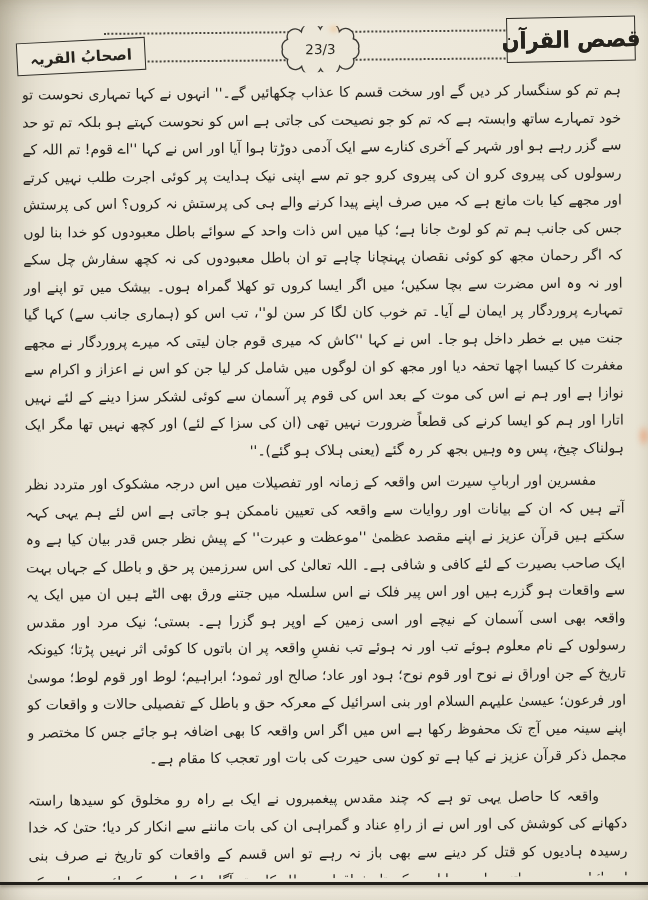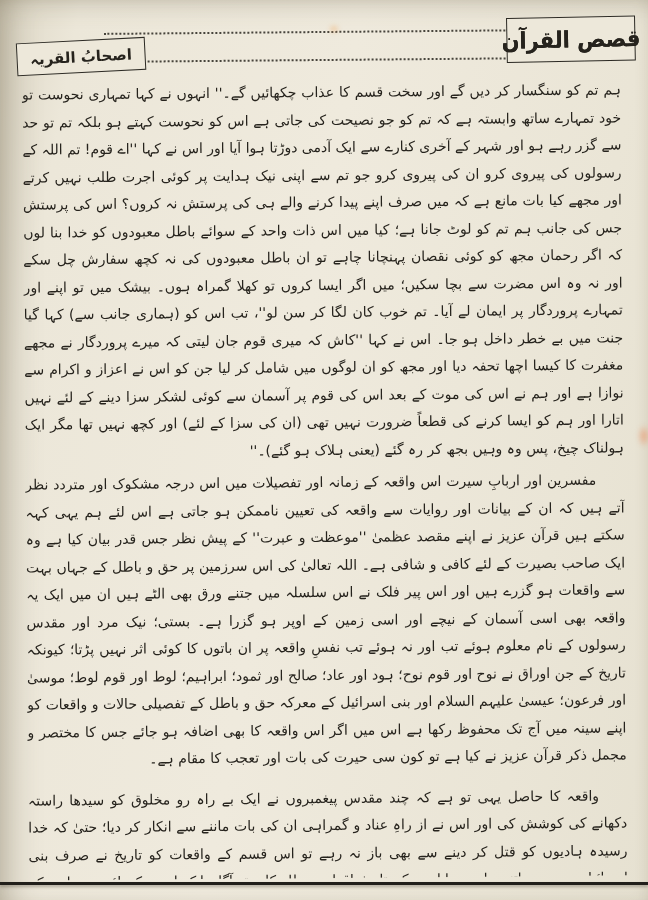--- a/index.html
+++ b/index.html
@@ -75,20 +75,26 @@
 <div class="page">
   <div class="scan-content">
 
     <div class="header">
       <div class="rule-band"></div>
 
       <div class="book-title-box">
         <span class="title-text">قصص القرآن</span>
       </div>
 
+      <div class="page-badge">
+        <svg width="84" height="46" viewBox="0 0 84 46">
+          <path d="M80,23 A8,8 0 0 1 74.9,33 A8,8 0 0 1 61,40.3 A10,10 0 0 1 42,43 A10,10 0 0 1 23,40.3 A8,8 0 0 1 9.1,33 A8,8 0 0 1 4,23 A8,8 0 0 1 9.1,13 A8,8 0 0 1 23,5.7 A10,10 0 0 1 42,3 A10,10 0 0 1 61,5.7 A8,8 0 0 1 74.9,13 A8,8 0 0 1 80,23 Z" fill="#ece7d9" stroke="#3a3833" stroke-width="1.4"></path>
+          <text x="42" y="28" text-anchor="middle" font-size="13.5" fill="#2a2822">23/3</text>
+        </svg>
+      </div>
 
       <div class="chapter-box">
         <span class="chapter-text">اصحابُ القریہ</span>
       </div>
     </div>
 
     <div class="body-text">
       <p class="body-para p1">ہم تم کو سنگسار کر دیں گے اور سخت قسم کا عذاب چکھائیں گے۔'' انہوں نے کہا تمہاری نحوست تو خود تمہارے ساتھ وابستہ ہے کہ تم کو جو نصیحت کی جاتی ہے اس کو نحوست کہتے ہو بلکہ تم تو حد سے گزر رہے ہو اور شہر کے آخری کنارے سے ایک آدمی دوڑتا ہوا آیا اور اس نے کہا ''اے قوم! تم اللہ کے رسولوں کی پیروی کرو ان کی پیروی کرو جو تم سے اپنی نیک ہدایت پر کوئی اجرت طلب نہیں کرتے اور مجھے کیا بات مانع ہے کہ میں صرف اپنے پیدا کرنے والے ہی کی پرستش نہ کروں؟ اس کی پرستش جس کی جانب ہم تم کو لوٹ جانا ہے؛ کیا میں اس ذات واحد کے سوائے باطل معبودوں کو خدا بنا لوں کہ اگر رحمان مجھ کو کوئی نقصان پہنچانا چاہے تو ان باطل معبودوں کی نہ کچھ سفارش چل سکے اور نہ وہ اس مضرت سے بچا سکیں؛ میں اگر ایسا کروں تو کھلا گمراہ ہوں۔ بیشک میں تو اپنے اور تمہارے پروردگار پر ایمان لے آیا۔ تم خوب کان لگا کر سن لو''، تب اس کو (ہماری جانب سے) کہا گیا جنت میں بے خطر داخل ہو جا۔ اس نے کہا ''کاش کہ میری قوم جان لیتی کہ میرے پروردگار نے مجھے مغفرت کا کیسا اچھا تحفہ دیا اور مجھ کو ان لوگوں میں شامل کر لیا جن کو اس نے اعزاز و اکرام سے نوازا ہے اور ہم نے اس کی موت کے بعد اس کی قوم پر آسمان سے کوئی لشکر سزا دینے کے لئے نہیں اتارا اور ہم کو ایسا کرنے کی قطعاً ضرورت نہیں تھی (ان کی سزا کے لئے) اور کچھ نہیں تھا مگر ایک ہولناک چیخ، پس وہ وہیں بجھ کر رہ گئے (یعنی ہلاک ہو گئے)۔''</p>
       <p class="body-para p2 indent">مفسرین اور اربابِ سیرت اس واقعہ کے زمانہ اور تفصیلات میں اس درجہ مشکوک اور متردد نظر آتے ہیں کہ ان کے بیانات اور روایات سے واقعہ کی تعیین ناممکن ہو جاتی ہے اس لئے ہم یہی کہہ سکتے ہیں قرآن عزیز نے اپنے مقصد عظمیٰ ''موعظت و عبرت'' کے پیش نظر جس قدر بیان کیا ہے وہ ایک صاحب بصیرت کے لئے کافی و شافی ہے۔ اللہ تعالیٰ کی اس سرزمین پر حق و باطل کے جہاں بہت سے واقعات ہو گزرے ہیں اور اس پیر فلک نے اس سلسلہ میں جتنے ورق بھی الٹے ہیں ان میں ایک یہ واقعہ بھی اسی آسمان کے نیچے اور اسی زمین کے اوپر ہو گزرا ہے۔ بستی؛ نیک مرد اور مقدس رسولوں کے نام معلوم ہوئے تب اور نہ ہوئے تب نفسِ واقعہ پر ان باتوں کا کوئی اثر نہیں پڑتا؛ کیونکہ تاریخ کے جن اوراق نے نوح اور قوم نوح؛ ہود اور عاد؛ صالح اور ثمود؛ ابراہیم؛ لوط اور قوم لوط؛ موسیٰ اور فرعون؛ عیسیٰ علیہم السلام اور بنی اسرائیل کے معرکہ حق و باطل کے تفصیلی حالات و واقعات کو اپنے سینہ میں آج تک محفوظ رکھا ہے اس میں اگر اس واقعہ کا بھی اضافہ ہو جائے جس کا مختصر و مجمل ذکر قرآن عزیز نے کیا ہے تو کون سی حیرت کی بات اور تعجب کا مقام ہے۔</p>
       <p class="body-para p3 indent">واقعہ کا حاصل یہی تو ہے کہ چند مقدس پیغمبروں نے ایک بے راہ رو مخلوق کو سیدھا راستہ دکھانے کی کوشش کی اور اس نے از راہِ عناد و گمراہی ان کی بات ماننے سے انکار کر دیا؛ حتیٰ کہ خدا رسیدہ ہادیوں کو قتل کر دینے سے بھی باز نہ رہے تو اس قسم کے واقعات کو تاریخ نے صرف بنی اسرائیل ہی میں اتنی بار دہرایا ہے کہ تاریخ اقوام و ملل کا حق آگاہ ایک لمحہ کے لئے بھی اس کے متعلق تردد نہیں کر سکتا۔</p>

